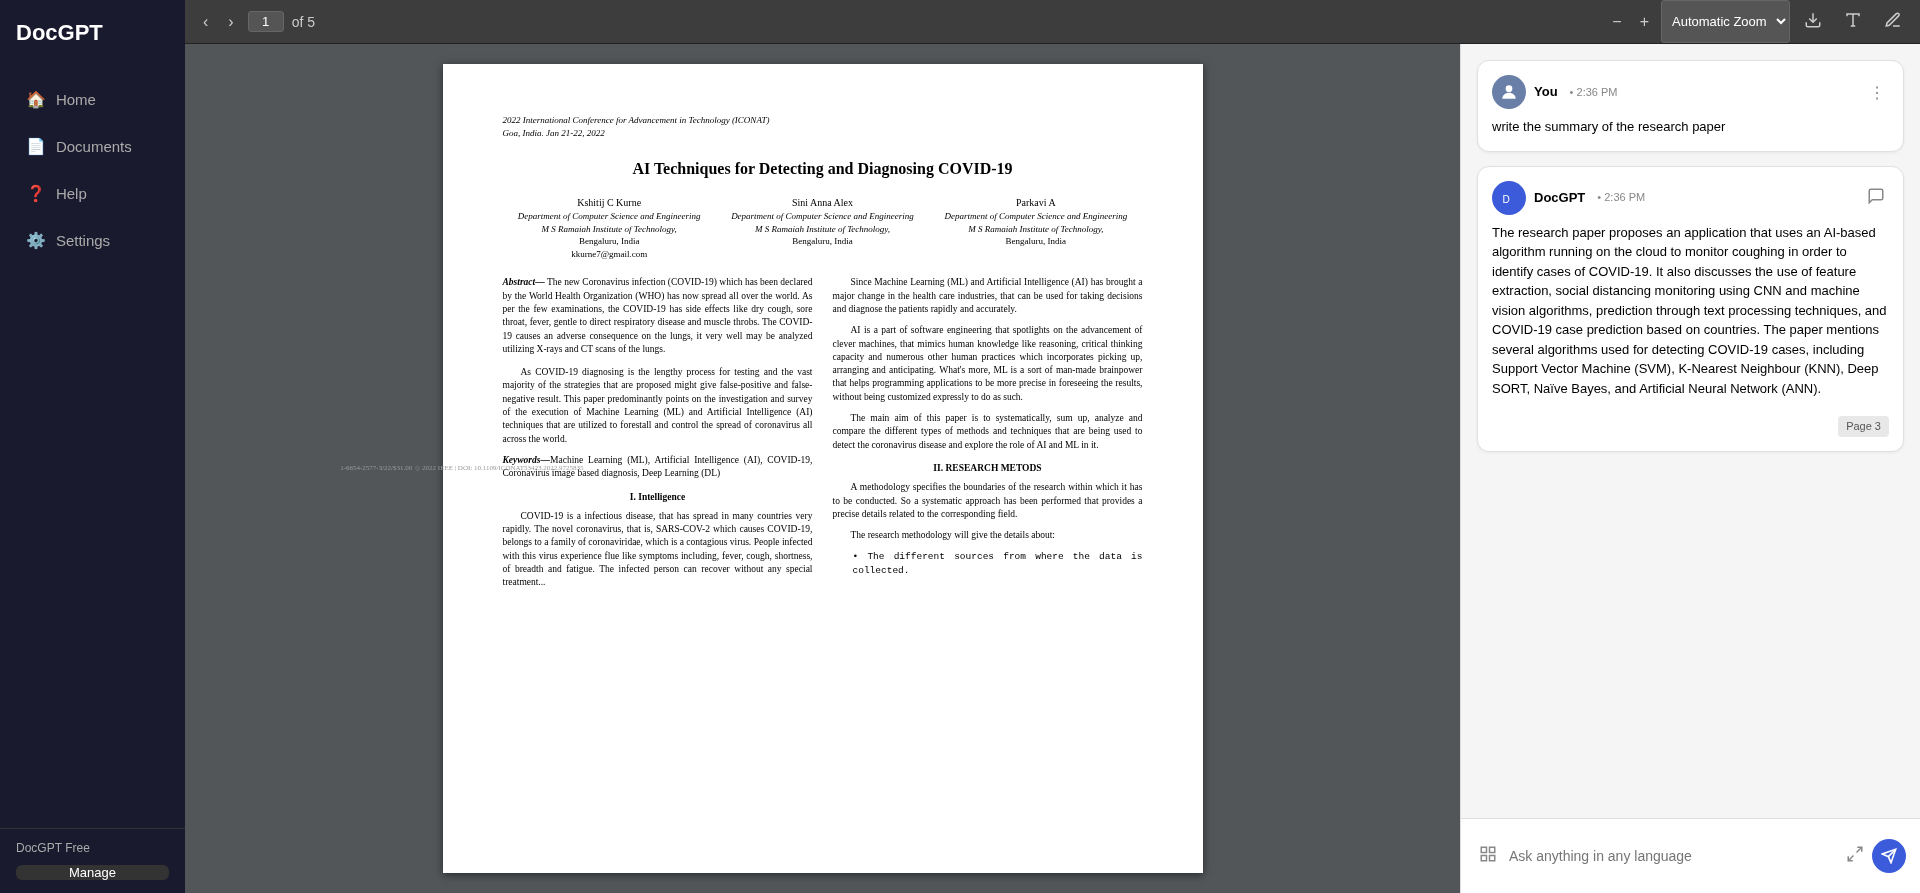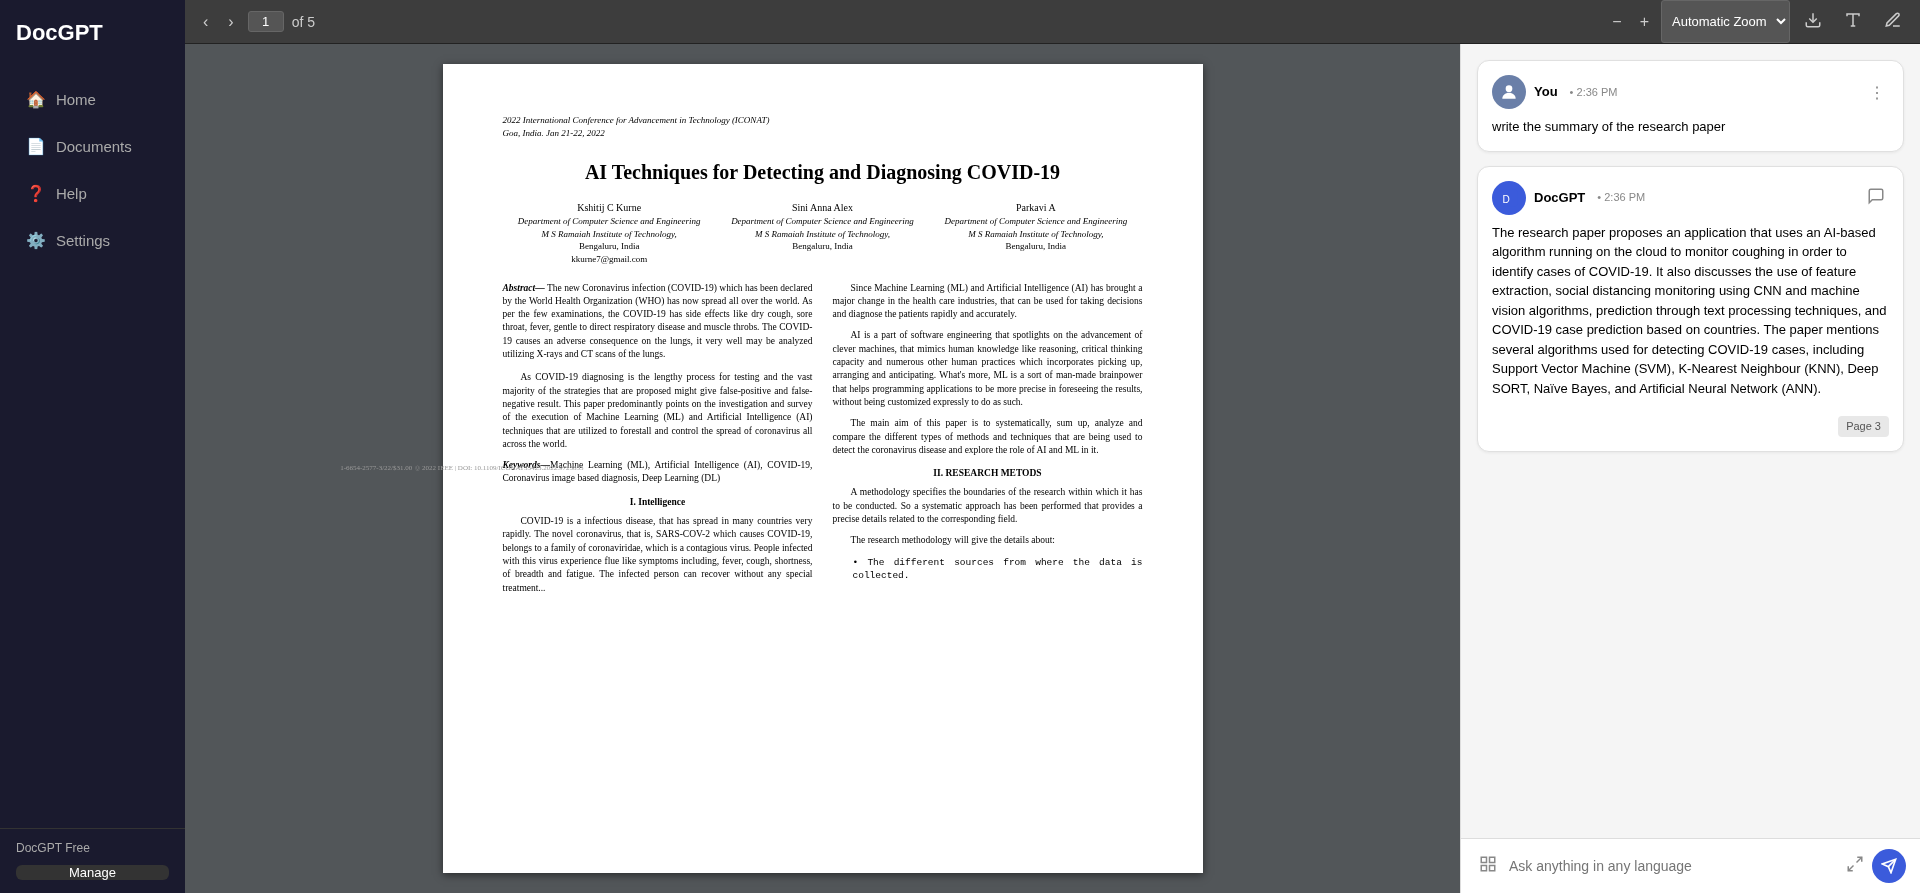--- a/index.html
+++ b/index.html
@@ -155,21 +155,21 @@
       position: relative;
     }
 
     .pdf-header-conference {
       font-size: 9px;
       font-style: italic;
       margin-bottom: 2px;
     }
     .pdf-title {
       text-align: center;
-      font-size: 20px;
+      font-size: 16px;
       font-weight: bold;
       margin: 20px 0 16px;
       line-height: 1.3;
     }
     .pdf-authors {
       display: flex;
       justify-content: space-around;
       text-align: center;
       margin-bottom: 16px;
       font-size: 9px;
@@ -291,21 +291,21 @@
       color: #555;
       font-size: 11px;
       border-radius: 4px;
       padding: 2px 8px;
       margin-top: 8px;
       float: right;
     }
 
     
     .chat-input-area {
-      padding: 10px 14px;
+      padding: 20px 14px;
       border-top: 1px solid #ddd;
       display: flex;
       align-items: center;
       gap: 8px;
       background: #fff;
     }
     .chat-input-icon {
       color: #888;
       font-size: 18px;
       cursor: pointer;

